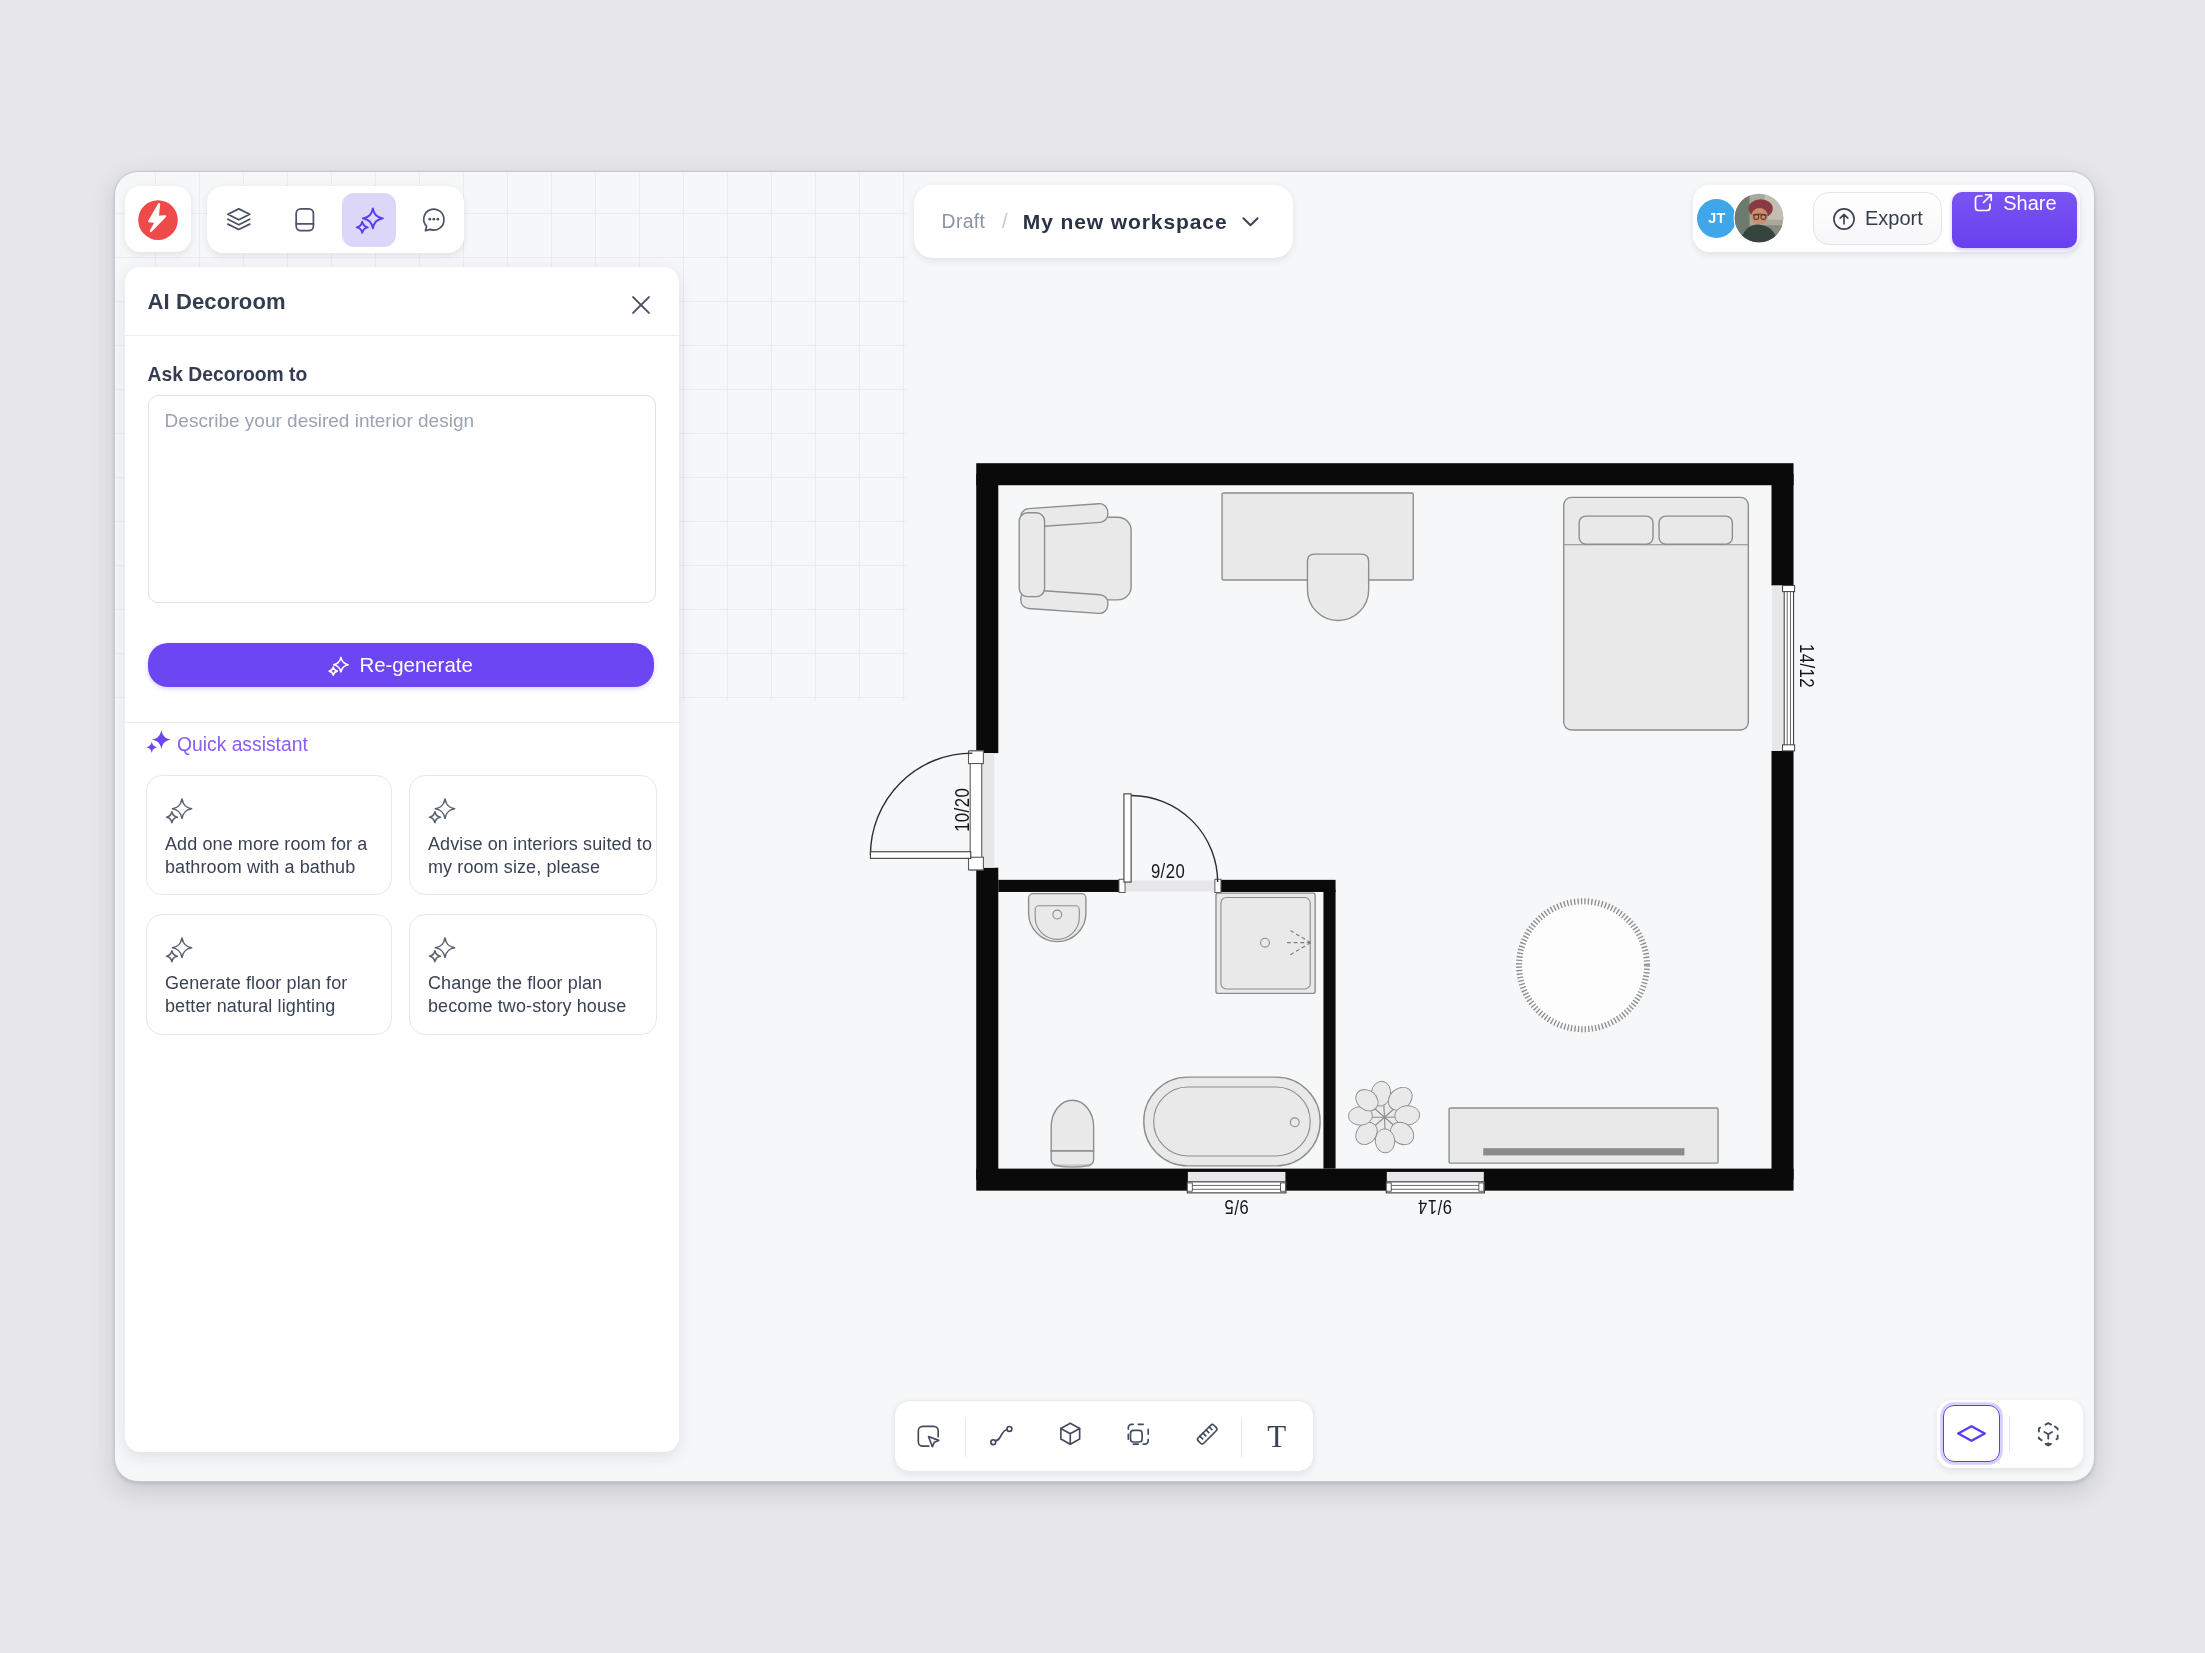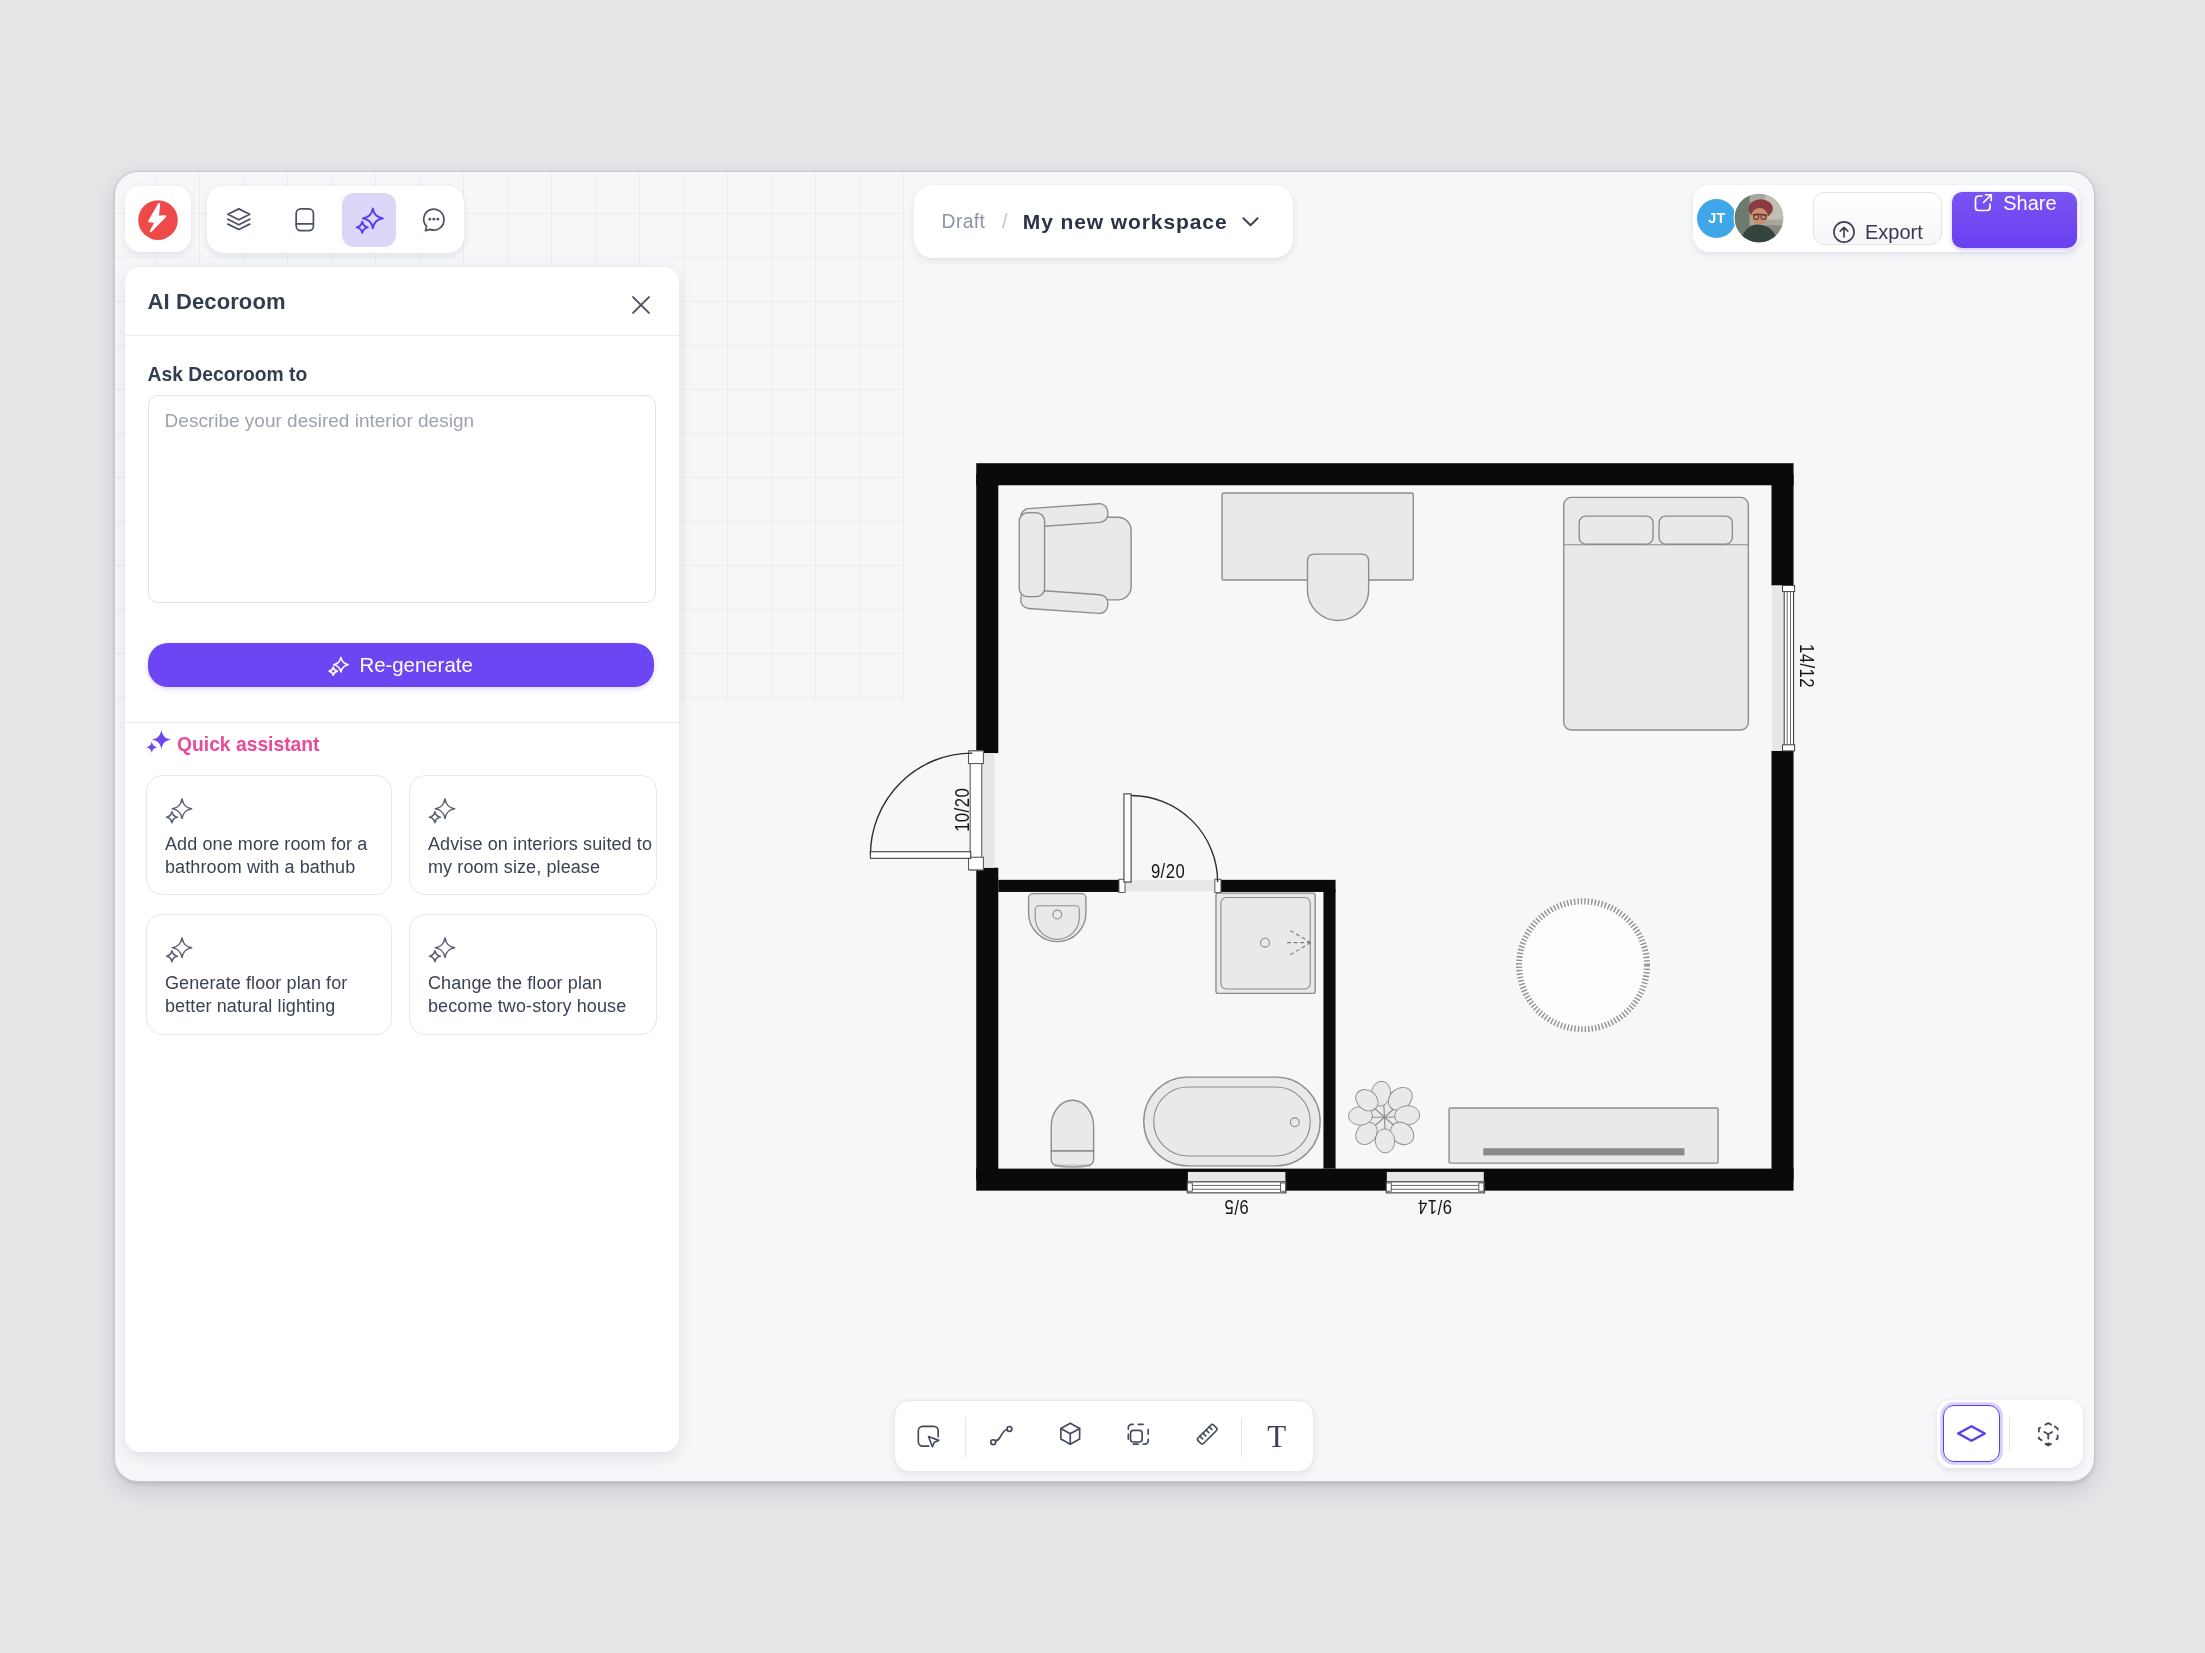--- a/index.html
+++ b/index.html
@@ -14,38 +14,38 @@
     background-size:44px 44px;background-position:40px 41px}
   .tile{position:absolute;background:#fff;border-radius:15.4px;box-shadow:0 2.2px 7.7px rgba(25,30,55,.09)}
   .crumb{position:absolute;left:914px;top:185px;width:379px;height:73px;background:#fff;border-radius:19px;
     box-shadow:0 2.2px 7.7px rgba(25,30,55,.09);display:flex;align-items:center}
   .crumb .draft{color:#8c93a4;font-size:19.3px;letter-spacing:0.4px;margin-left:27.6px}
   .crumb .slash{color:#c2c6d1;font-size:20px;margin-left:16.5px}
   .crumb .name{color:#2b3345;font-size:21px;font-weight:700;margin-left:15.4px;letter-spacing:0.9px}
   .account{position:absolute;left:1693px;top:185px;width:387px;height:67px;background:#fff;border-radius:16.5px;
     box-shadow:0 2.2px 7.7px rgba(25,30,55,.09)}
   .btn-export{position:absolute;left:120px;top:7.2px;width:129px;height:53px;box-sizing:border-box;
-    background:linear-gradient(#ffffff,#f7f7f9);border:1.1px solid #e3e4e9;border-radius:11px;
-    display:flex;align-items:flex-end;justify-content:center;color:#333b4d;font-size:20px;font-weight:500}
+    background:linear-gradient(#ffffff,#f7f7f9);border:1.1px solid #e3e4e9;border-radius:16px;
+    display:flex;align-items:center;justify-content:center;color:#333b4d;font-size:20px;font-weight:500}
   .btn-share{position:absolute;left:259px;top:6.6px;width:125px;height:56px;
     background:linear-gradient(#7a54f3,#6840f0);border-radius:10px;
     display:flex;align-items:flex-start;justify-content:center;color:#fff;font-size:20px;font-weight:500;
     box-shadow:0 1.7px 4.4px rgba(80,40,220,.25)}
   .panel{position:absolute;left:125px;top:267px;width:554px;height:1185px;background:#fff;border-radius:15.4px;
     box-shadow:0 4.4px 15.4px rgba(25,30,55,.10)}
   .panel .hdr{position:absolute;left:22.6px;top:22px;font-size:22px;font-weight:700;color:#343c4f;letter-spacing:0.1px}
   .panel .div{position:absolute;left:0;width:554px;height:1.1px;background:#ededf1}
   .panel .lbl{position:absolute;left:22.6px;font-size:19.3px;font-weight:700;color:#343c4f}
   .ta{position:absolute;left:22.6px;top:128px;width:508px;height:208px;box-sizing:border-box;border:1.1px solid #e1e2e7;
     border-radius:10px;background:#fff}
   .ta .ph{position:absolute;left:16px;top:14.3px;font-size:19px;color:#9ba2b0}
   .regen{position:absolute;left:22.6px;top:376px;width:506px;height:44px;background:#6b46f2;border-radius:20px;
     display:flex;align-items:center;justify-content:center;color:#fff;font-size:20.4px;font-weight:500;
     box-shadow:0 1.7px 5.5px rgba(80,40,220,.22)}
-  .qa-title{position:absolute;left:52px;top:467px;font-size:19.3px;font-weight:700;color:#ec4899}
+  .qa-title{position:absolute;left:52px;top:467px;font-size:19.3px;font-weight:400;color:#8b5cf6}
   .card{position:absolute;box-sizing:border-box;border:1.1px solid #e7e8ec;border-radius:16px;background:#fff}
   .card .txt{position:absolute;left:18px;top:57px;font-size:18px;color:#3a4254;line-height:23px;letter-spacing:0.1px;white-space:nowrap}
   .btoolbar{position:absolute;left:894px;top:1400px;width:420px;height:72px;box-sizing:border-box;background:#fff;
     border:1.1px solid #e9e9ed;border-radius:15.4px;box-shadow:0 2.2px 7.7px rgba(25,30,55,.08)}
   .vdiv{position:absolute;width:1.1px;background:#e5e6ea}
   .vswitch{position:absolute;left:1937px;top:1400px;width:146px;height:68px;background:#fff;border-radius:14.3px;
     box-shadow:0 2.2px 7.7px rgba(25,30,55,.09)}
   .vbtn{position:absolute;left:5.5px;top:5px;width:57px;height:57px;box-sizing:border-box;border:1.7px solid #5b3df0;
     border-radius:11px;box-shadow:0 0 0 2.8px #d9d0fa;display:flex;align-items:center;justify-content:center}
   .ic{display:block}

